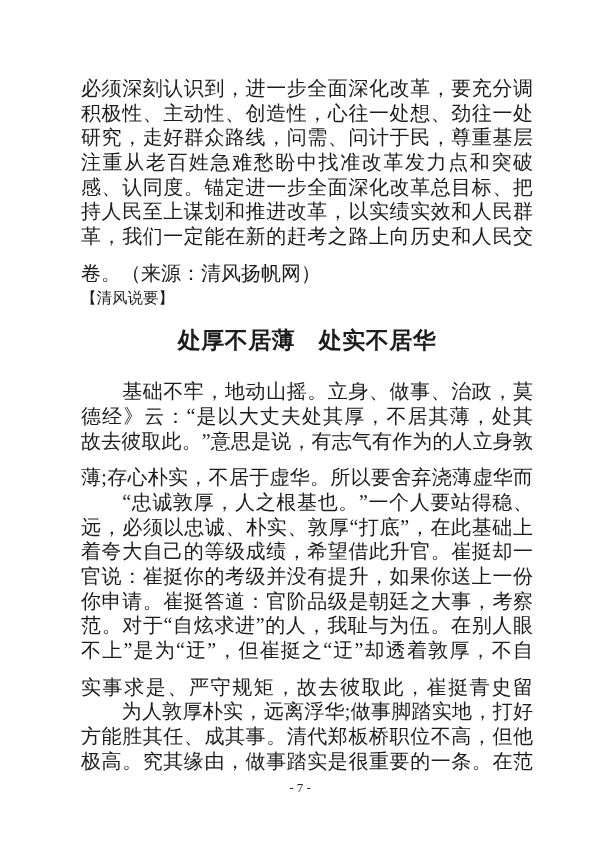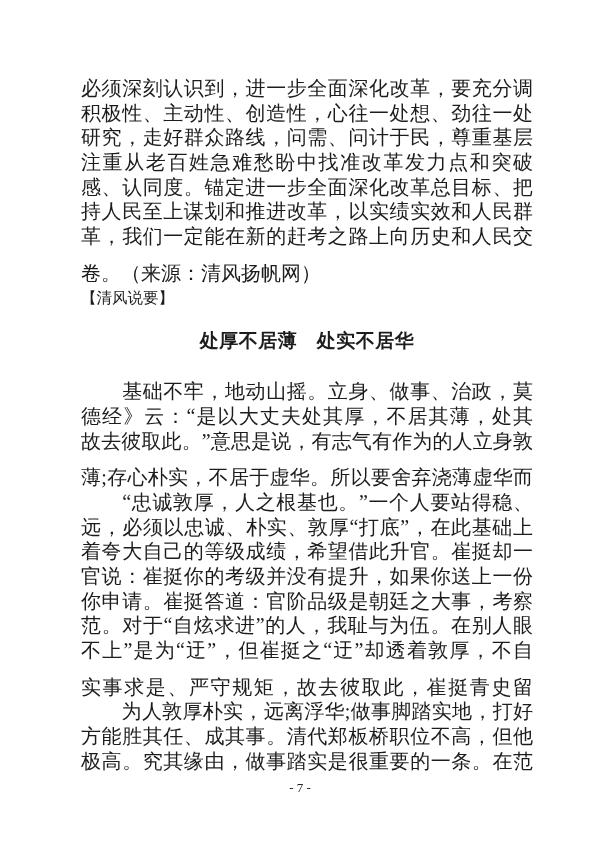--- a/index.html
+++ b/index.html
@@ -36,21 +36,21 @@
   .para-intro {
     margin-top: 76px;
   }
   .section-header {
     font-size: 15.5px;
     line-height: 24.7px;
     font-weight: 400;
   }
   .article-title {
     margin: 18px 0 0 0;
-    font-size: 19px;
+    font-size: 23px;
     font-weight: 700;
     line-height: 26px;
     text-align: center;
     letter-spacing: 0.5px;
   }
   .para-a {
     margin-top: 25px;
   }
   .page-number {
     margin-top: 6px;

